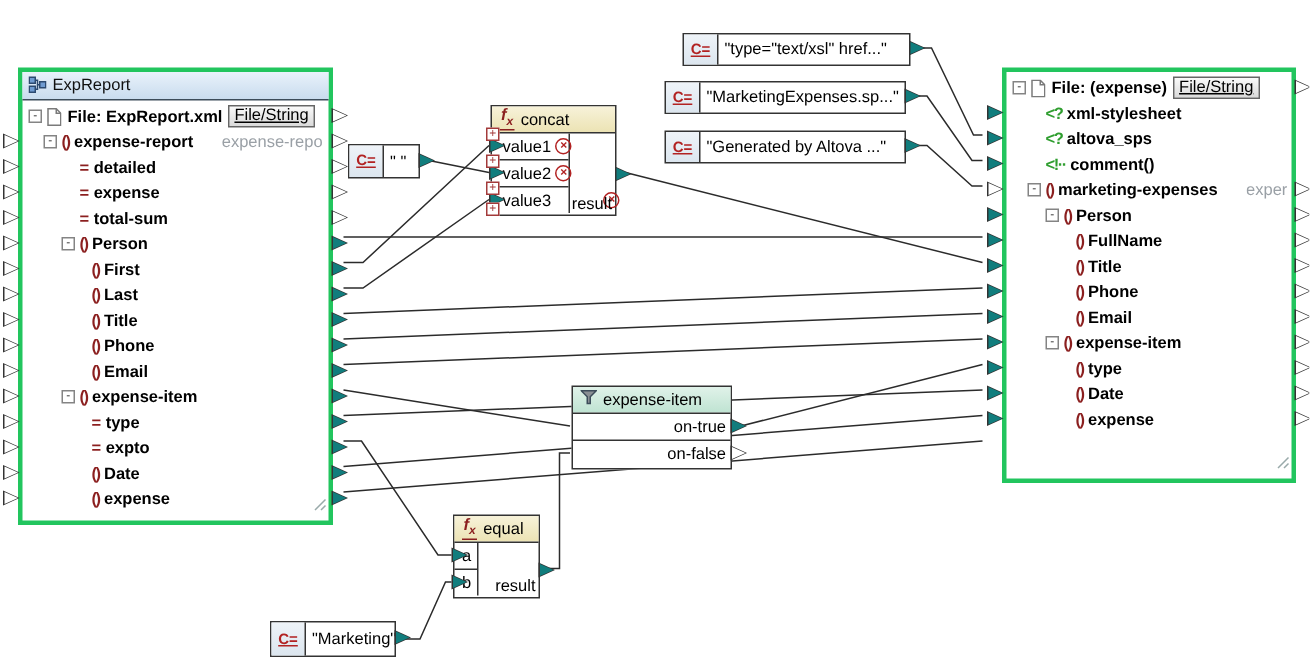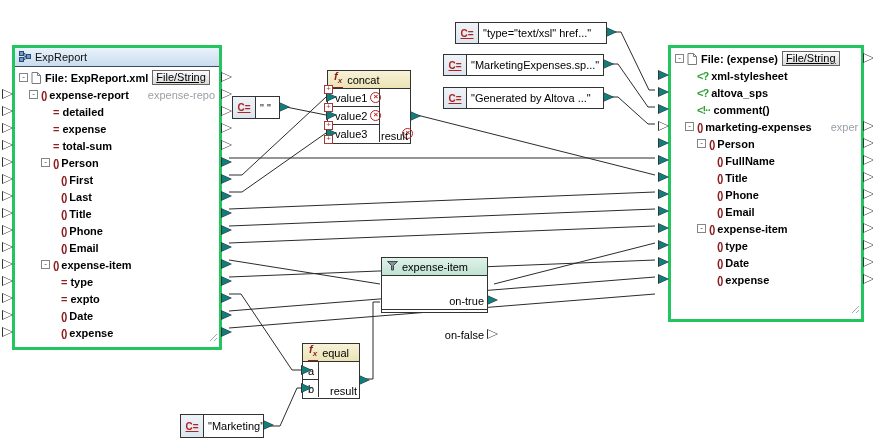--- a/index.html
+++ b/index.html
@@ -44,21 +44,21 @@
           border-bottom:1px solid #333;font-size:11px;background:linear-gradient(#f7f2d9,#ece3b4);}
   .fn.filter .fnhead{background:linear-gradient(#e0f2e9,#bfe3d2);}
   .fnbody{display:flex;position:relative;}
   .fnin{border-right:1px solid #333;}
   .fnrow{position:relative;height:17px;display:flex;align-items:center;
          padding-left:7px;font-size:11px;border-bottom:1px solid #333;}
   .fnrow:last-child{border-bottom:none;gap:32px;}
   .fnout{flex:1;display:flex;align-items:flex-end;justify-content:flex-end;font-size:11px;position:relative;}
   .fnoutcol{flex:1;display:flex;flex-direction:column;}
   .fnoutrow{position:relative;height:17px;display:flex;align-items:center;justify-content:flex-end;
-            padding-right:3px;font-size:11px;border-bottom:1px solid #333;margin-top:16px;}
+            padding-right:3px;font-size:11px;border-bottom:1px solid #333;}
   .fnoutrow:last-child{border-bottom:none;}
   .fxic{color:#8b1f1f;font-weight:bold;font-style:italic;font-size:11px;line-height:10px;
         border-bottom:1px solid #8b1f1f;padding:0 1px;}
   .fxic sub{font-size:8px;}
   .del{flex:none;margin-left:3px;width:9px;height:9px;border:1px solid #b22222;border-radius:50%;
        color:#b22222;font-size:8px;line-height:8px;text-align:center;font-weight:bold;}
   .plus{position:absolute;left:-4px;width:7px;height:7px;border:1px solid #a33a3a;background:#fff;
         color:#a33a3a;font-size:8px;line-height:6px;text-align:center;z-index:5;}
   .fnar{position:absolute;width:0;height:0;top:8px;z-index:4;}
   .fnar::before{content:"";position:absolute;left:0;top:-5px;

